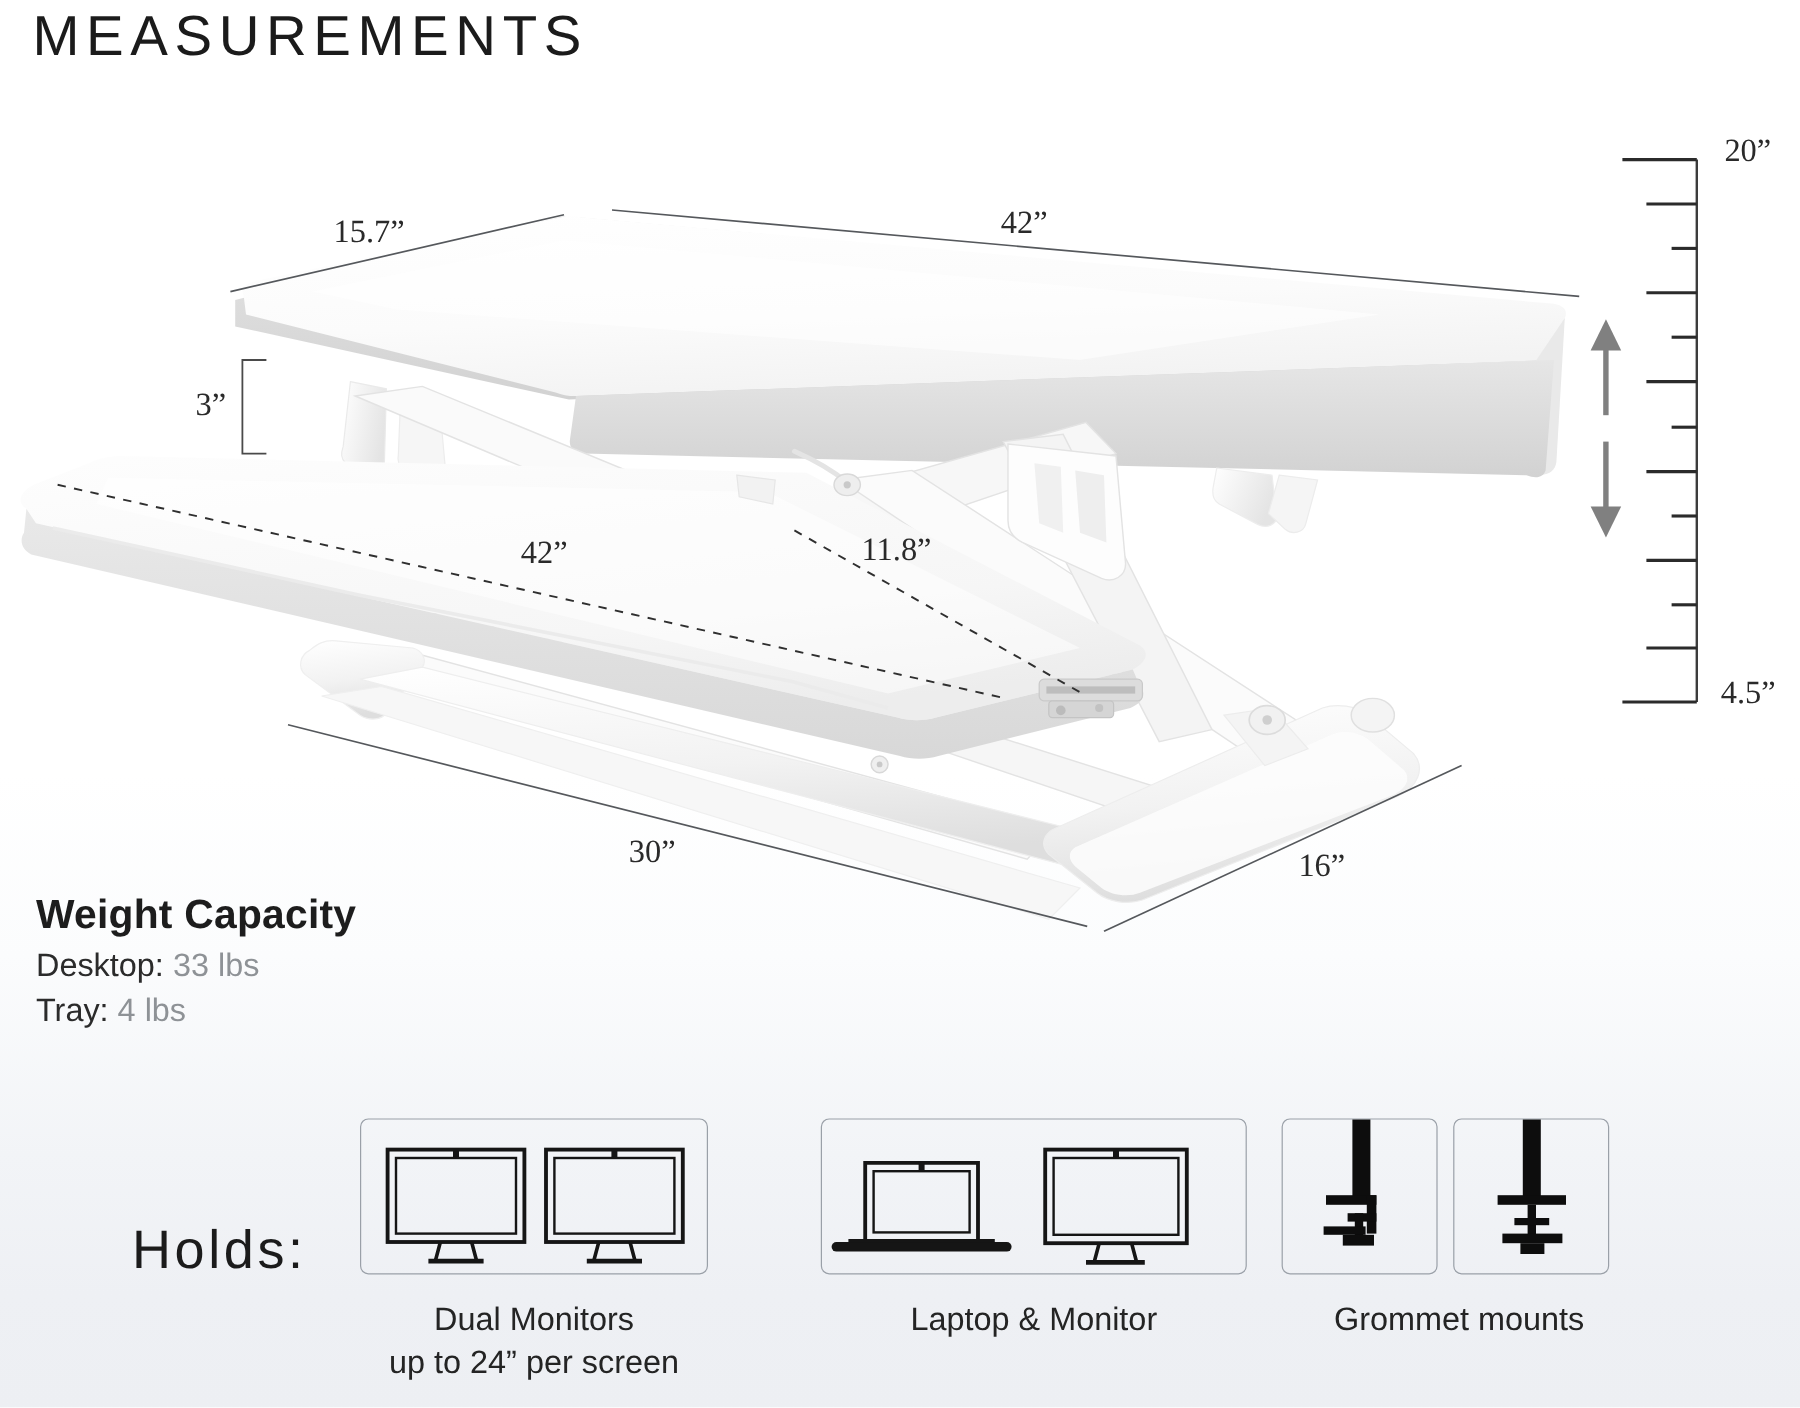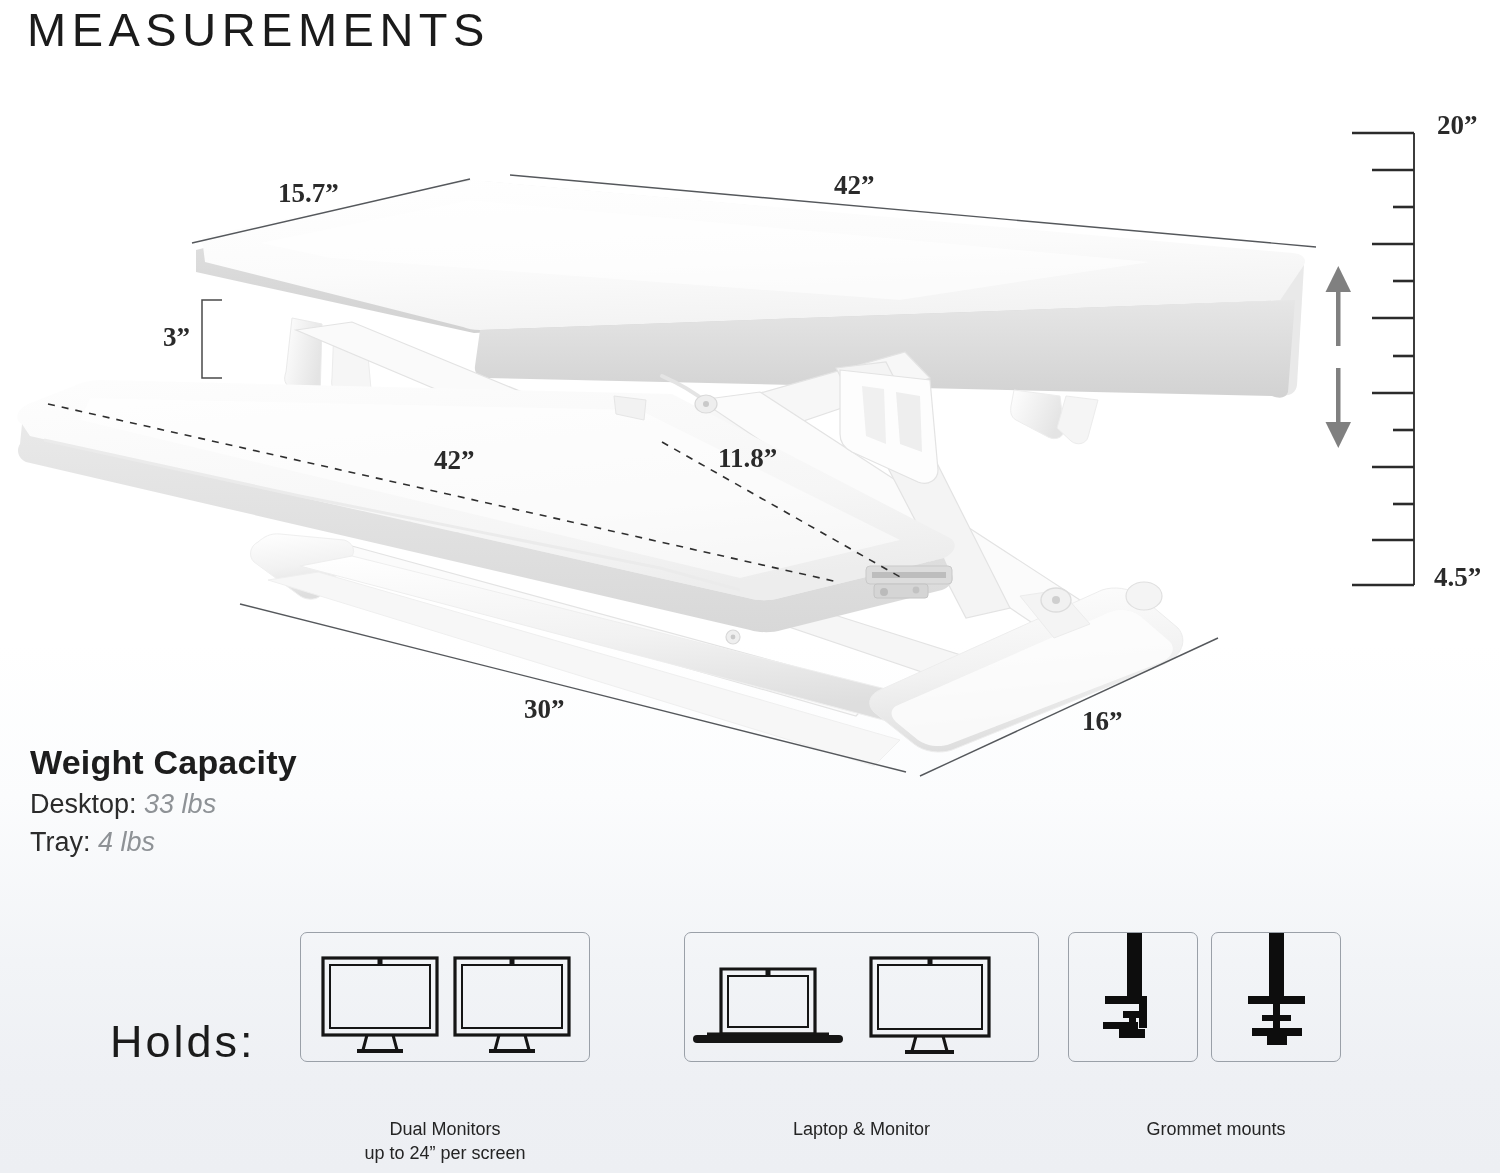--- a/index.html
+++ b/index.html
@@ -37,42 +37,41 @@
     height: 900px;
   }
 
   
   .dim {
     position: absolute;
     color: #2a2a2a;
     font-size: 27px;
     font-family: "Liberation Serif", serif;
     white-space: nowrap;
-    font-weight: bold;
   }
 
   
   #weight {
     position: absolute;
     left: 30px;
     top: 740px;
     line-height: 1.30;
   }
   #weight .wc-title {
     font-size: 34px;
     font-weight: bold;
     color: #1d1d1d;
     letter-spacing: 0.2px;
   }
   #weight .wc-row {
     font-size: 27px;
     color: #2b2b2b;
     margin-top: 3px;
   }
-  #weight .wc-val { color: #8e9296; font-style: italic; }
+  #weight .wc-val { color: #8e9296; }
 
   
   #holds-label {
     position: absolute;
     left: 110px;
     top: 976px;
     font-size: 45px;
     letter-spacing: 3px;
     color: #1b1b1b;
     white-space: nowrap;
@@ -87,24 +86,23 @@
     border-radius: 7px;
     background: transparent;
     box-sizing: border-box;
   }
   .panel-row { display: flex; gap: 13px; }
   .caption {
     position: absolute;
     top: 150px;
     width: 100%;
     text-align: center;
-    font-size: 18px;
+    font-size: 27px;
     color: #242424;
     line-height: 1.32;
-    margin-top: 36px;
   }
   .caption div { white-space: nowrap; }
 </style>
 </head>
 <body>
 
 <div id="page">
 
   <div id="title">MEASUREMENTS</div>
 

